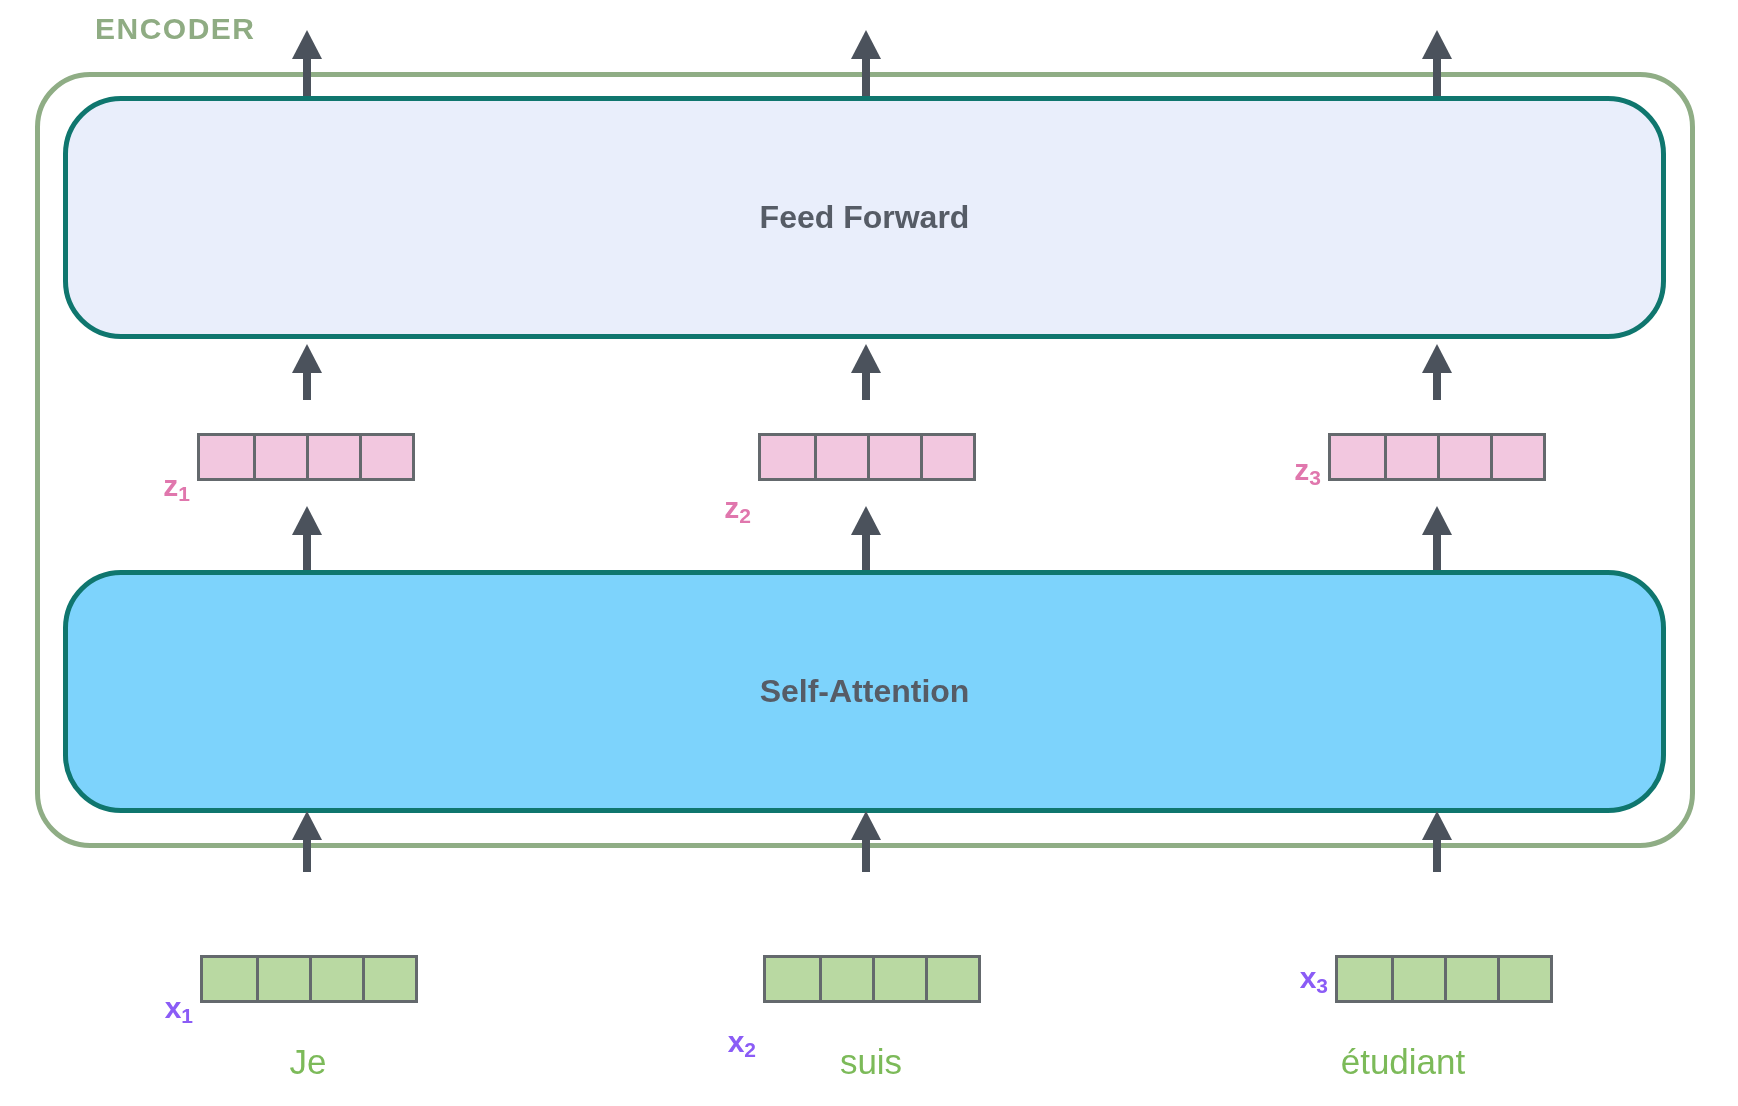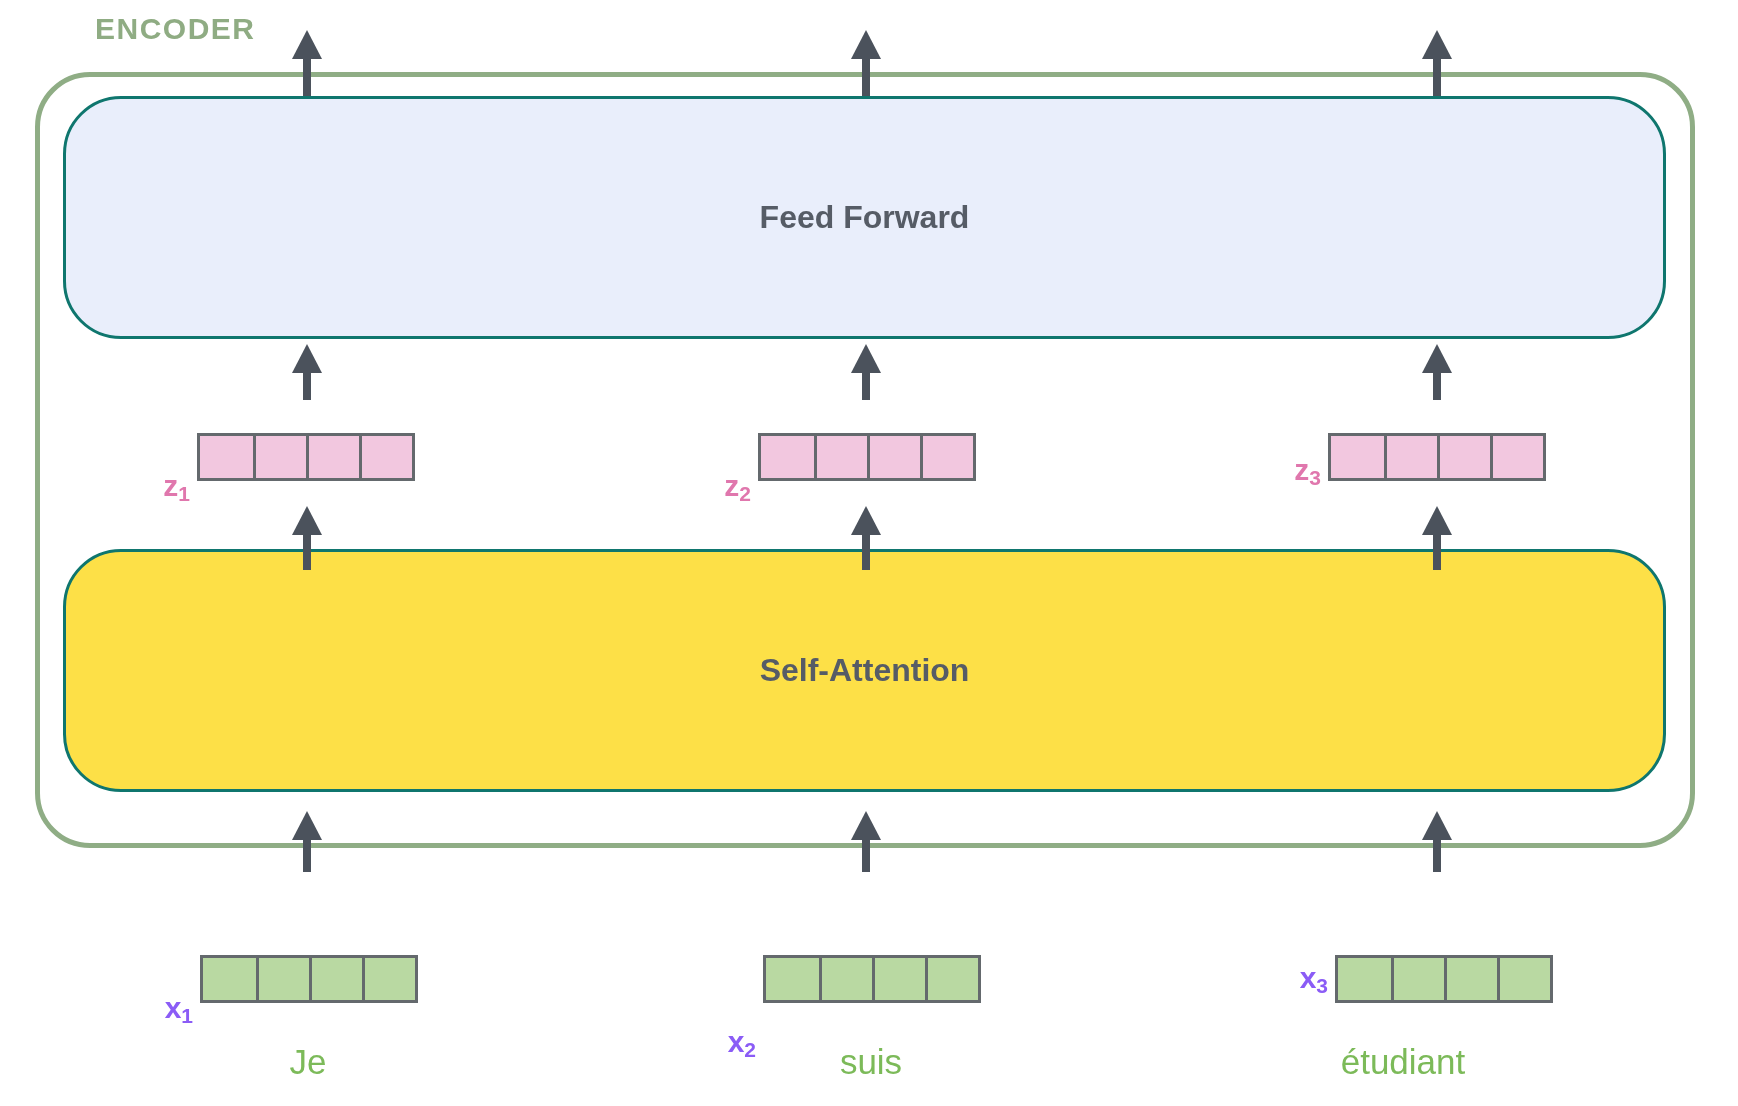--- a/index.html
+++ b/index.html
@@ -9,26 +9,26 @@
   .encoder-label {
     position: absolute; left: 95px; top: 12px;
     font-size: 30px; font-weight: 600; letter-spacing: 1.5px; color: #8fac83;
   }
   .encoder-box {
     position: absolute; left: 35px; top: 72px; width: 1660px; height: 776px;
     border: 5px solid #8fad85; border-radius: 55px; background: transparent;
   }
   .block {
     position: absolute; left: 63px; width: 1603px; height: 243px;
-    border: 3px solid #0f766e; border-radius: 58px;
+    border: 5px solid #0f766e; border-radius: 58px;
     display: flex; align-items: center; justify-content: center;
     font-size: 32px; font-weight: 600; color: #565c66;
   }
   .block.ff { top: 96px; background: #e9eefb; }
-  .block.sa { top: 549px; background: #fde047; }
+  .block.sa { top: 570px; background: #7dd3fc; }
 
   .arrow {
     position: absolute; width: 40px; margin-left: -20px;
     display: flex; flex-direction: column; align-items: center;
   }
   .arrow .head {
     width: 0; height: 0;
     border-left: 15px solid transparent; border-right: 15px solid transparent;
     border-bottom: 29px solid #4b525c;
   }
@@ -126,21 +126,21 @@
   </div>
 
   <span class="vec-label pink" style="left:138px;top:433px"><span>z</span><span class="sub">1</span></span>
   <div class="vec pink" style="left:197px;top:433px">
       <div class="cell"></div>
       <div class="cell"></div>
       <div class="cell"></div>
       <div class="cell"></div>
     </div>
 
-  <span class="vec-label pink" style="left:699px;top:433px"><span>z</span><span class="sub">2</span></span>
+  <span class="vec-label pink" style="left:699px;top:455px"><span>z</span><span class="sub">2</span></span>
   <div class="vec pink" style="left:758px;top:433px">
       <div class="cell"></div>
       <div class="cell"></div>
       <div class="cell"></div>
       <div class="cell"></div>
     </div>
 
   <span class="vec-label pink" style="left:1269px;top:417px"><span>z</span><span class="sub">3</span></span>
   <div class="vec pink" style="left:1328px;top:433px">
       <div class="cell"></div>

